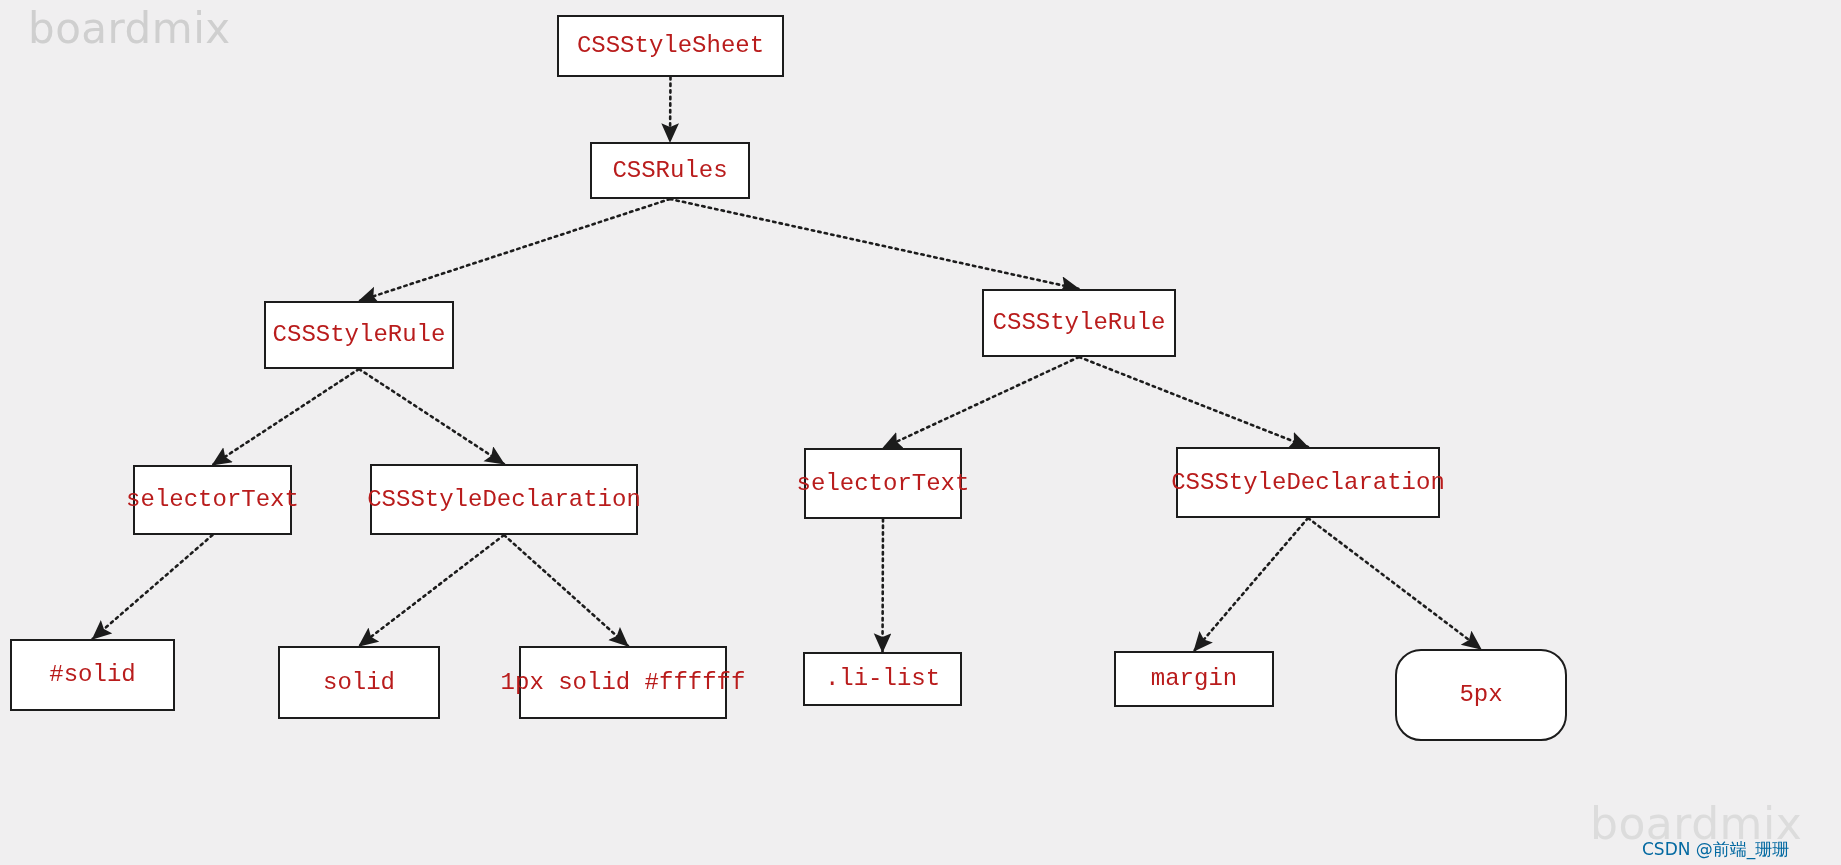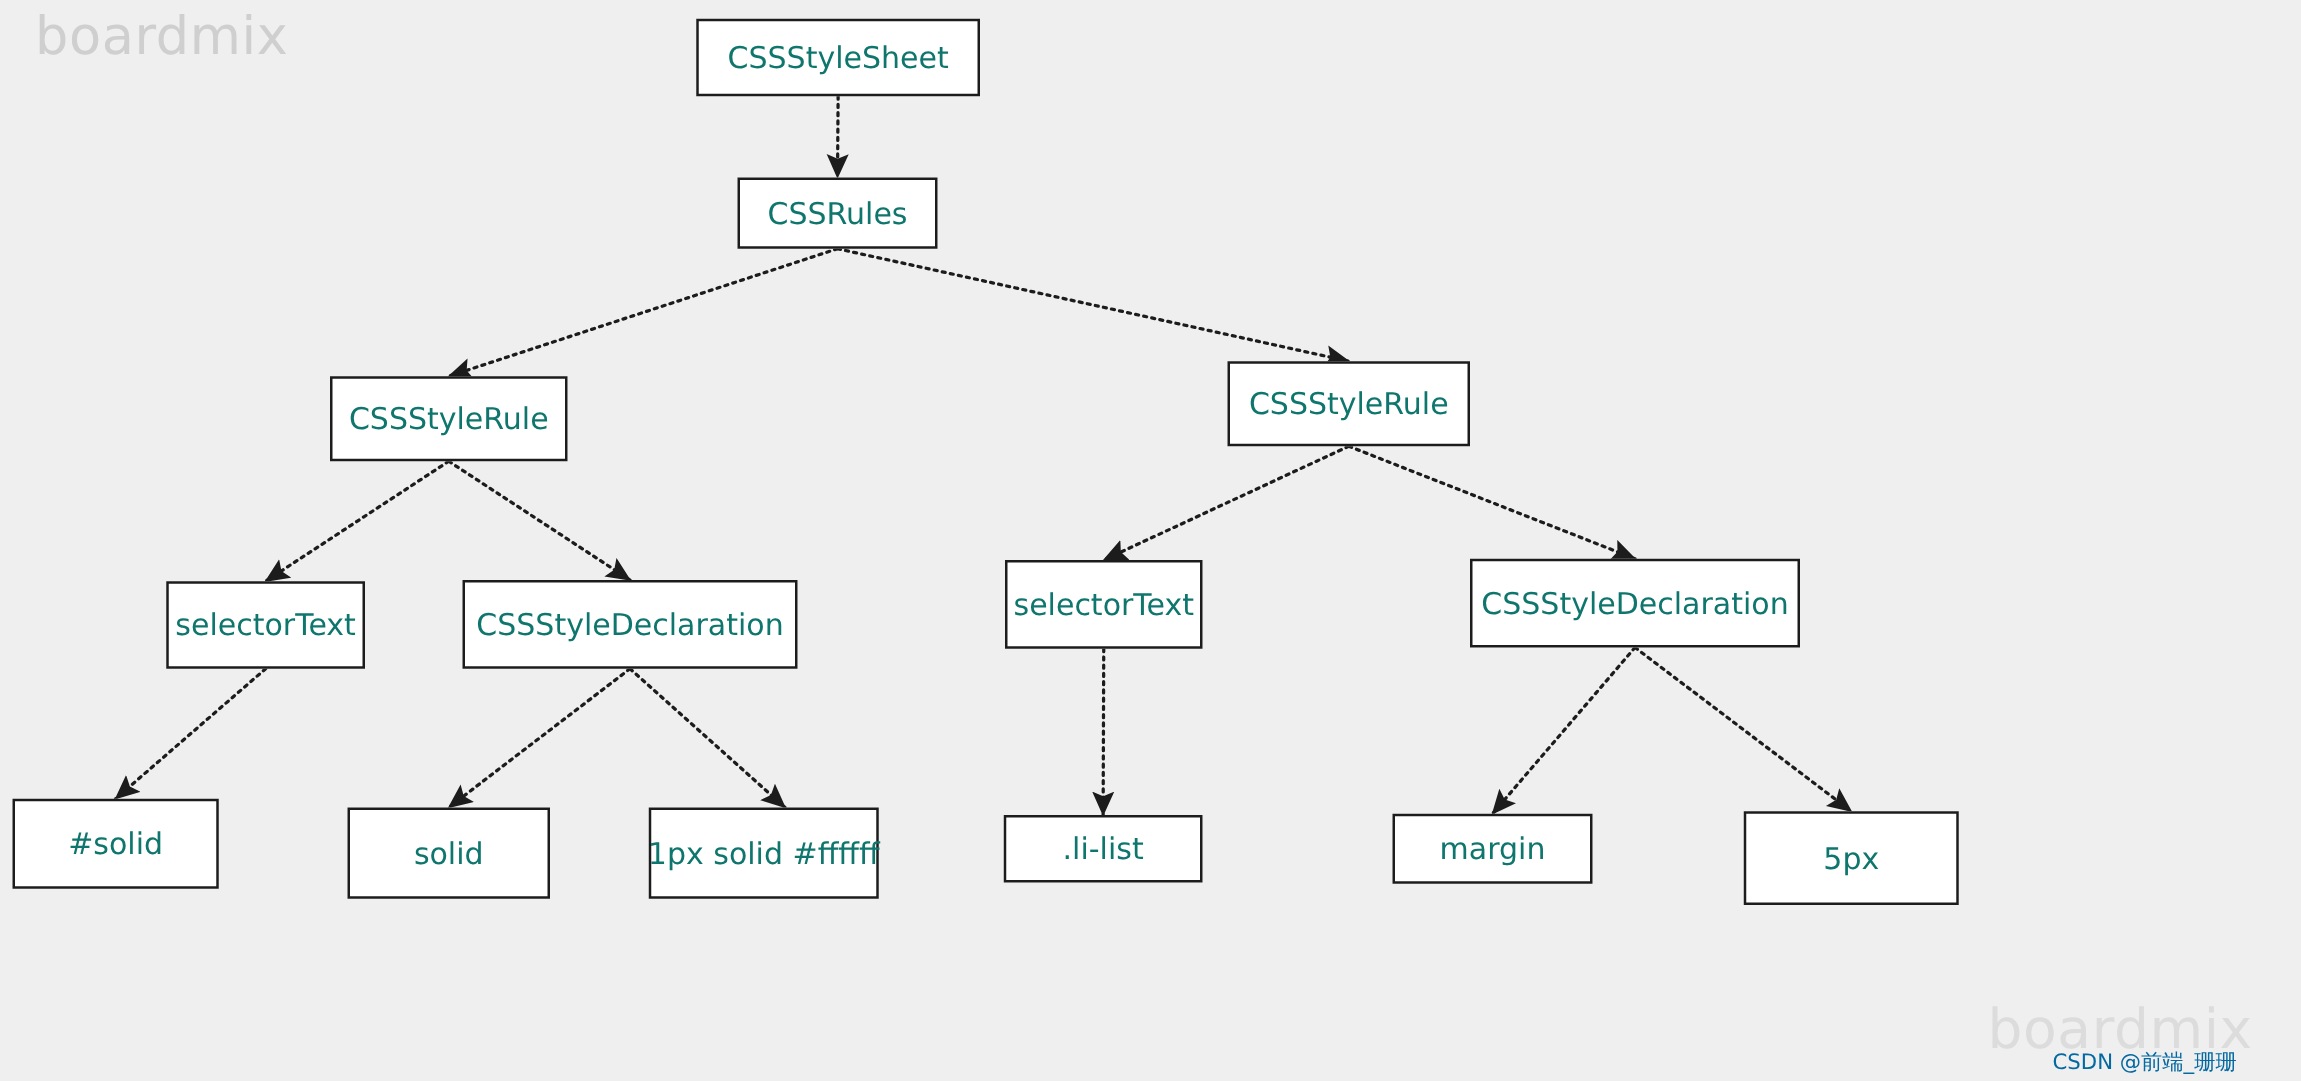--- a/index.html
+++ b/index.html
@@ -45,24 +45,25 @@
     user-select: none;
   }
   .node {
     position: absolute;
     box-sizing: border-box;
     background: #ffffff;
     border: 2.5px solid #1c1c1c;
     display: flex;
     align-items: center;
     justify-content: center;
-    color: #0f766e;
+    color: #b91c1c;
     font-size: 24px;
     line-height: 1;
     white-space: nowrap;
+    font-family: Liberation Mono, monospace;
   }
   svg.edges {
     position: absolute;
     left: 0;
     top: 0;
     width: 1841px;
     height: 865px;
     pointer-events: none;
   }
   .edge-line {
@@ -127,30 +128,30 @@
       </div>
       <div class="node" style="left: 1176px; top: 447px; width: 264px; height: 71px;">
         <span>CSSStyleDeclaration</span>
       </div>
       <div class="node" style="left: 10px; top: 639px; width: 165px; height: 72px;">
         <span>#solid</span>
       </div>
       <div class="node" style="left: 278px; top: 646px; width: 162px; height: 73px;">
         <span>solid</span>
       </div>
-      <div class="node" style="left: 519px; top: 646px; width: 184px; height: 73px;">
+      <div class="node" style="left: 519px; top: 646px; width: 208px; height: 73px;">
         <span>1px solid #ffffff</span>
       </div>
       <div class="node" style="left: 803px; top: 652px; width: 159px; height: 54px;">
         <span>.li-list</span>
       </div>
       <div class="node" style="left: 1114px; top: 651px; width: 160px; height: 56px;">
         <span>margin</span>
       </div>
-      <div class="node" style="left: 1395px; top: 649px; width: 172px; height: 75px;">
+      <div class="node" style="left: 1395px; top: 649px; width: 172px; height: 92px; border-radius: 26px;">
         <span>5px</span>
       </div>
     </div>
 
   <div class="wm-bottom">boardmix</div>
   <div class="wm-csdn">CSDN @前端_珊珊</div>
 
 </div>
 
 </body></html>

